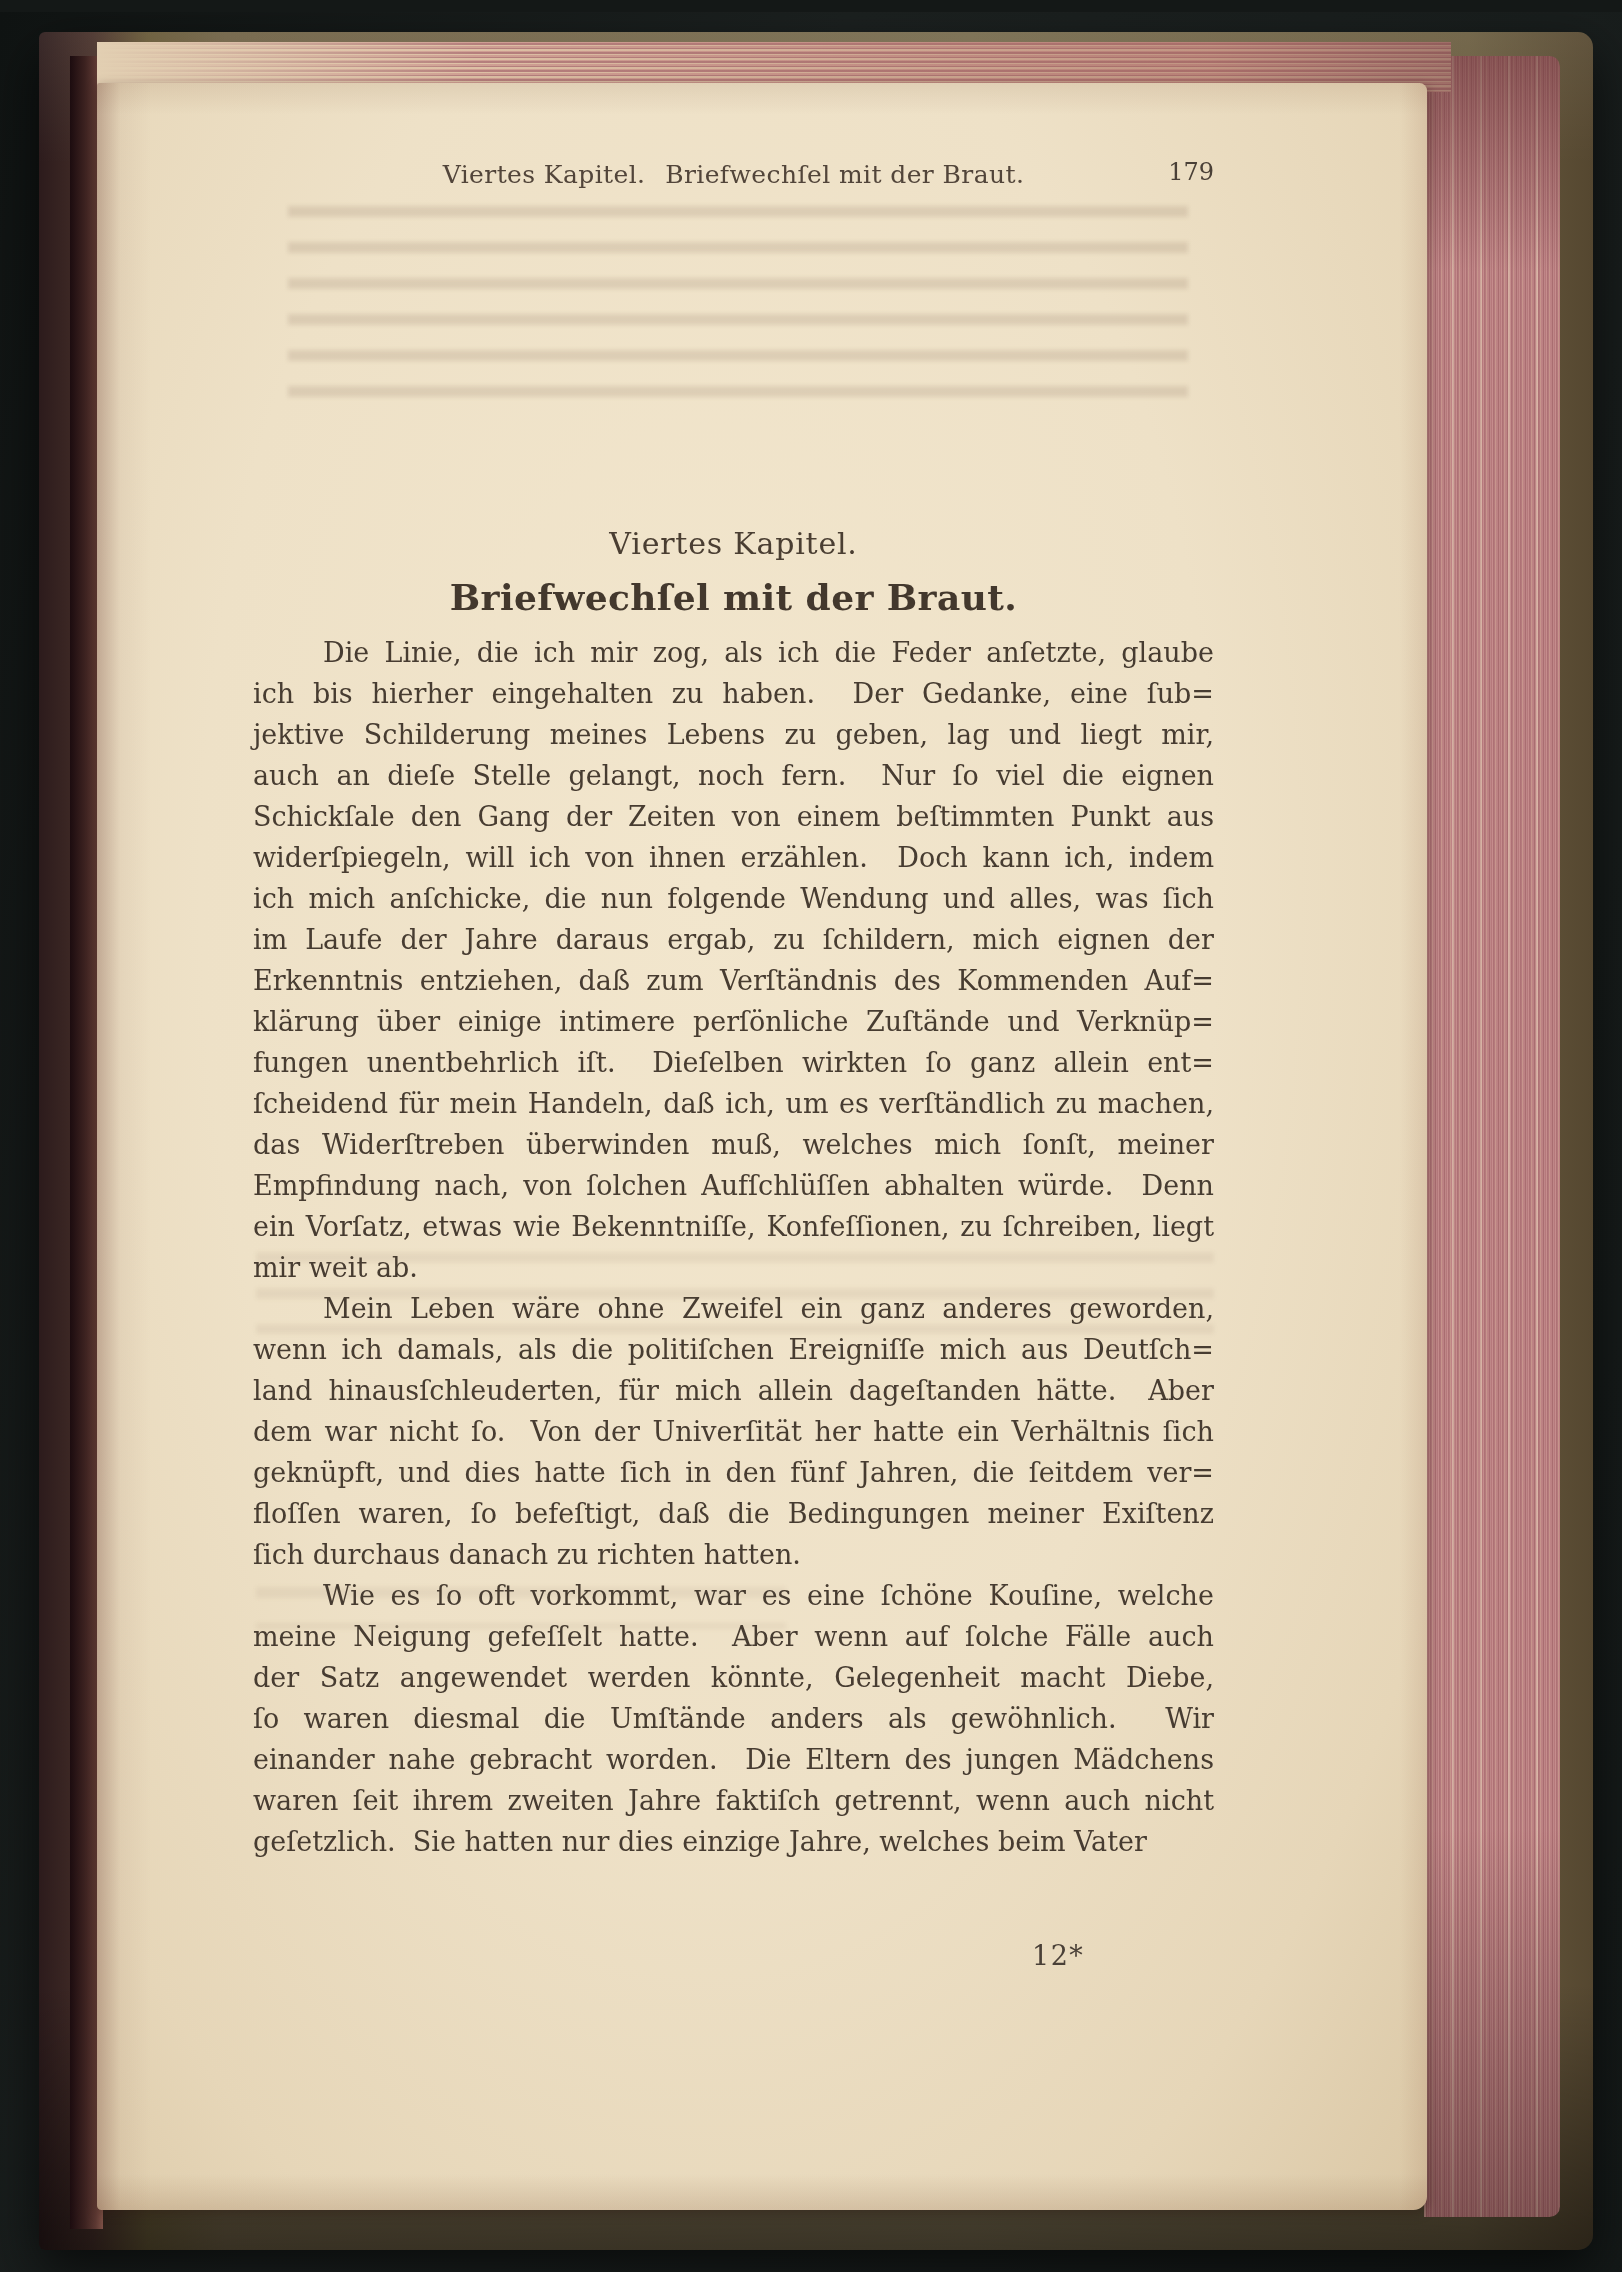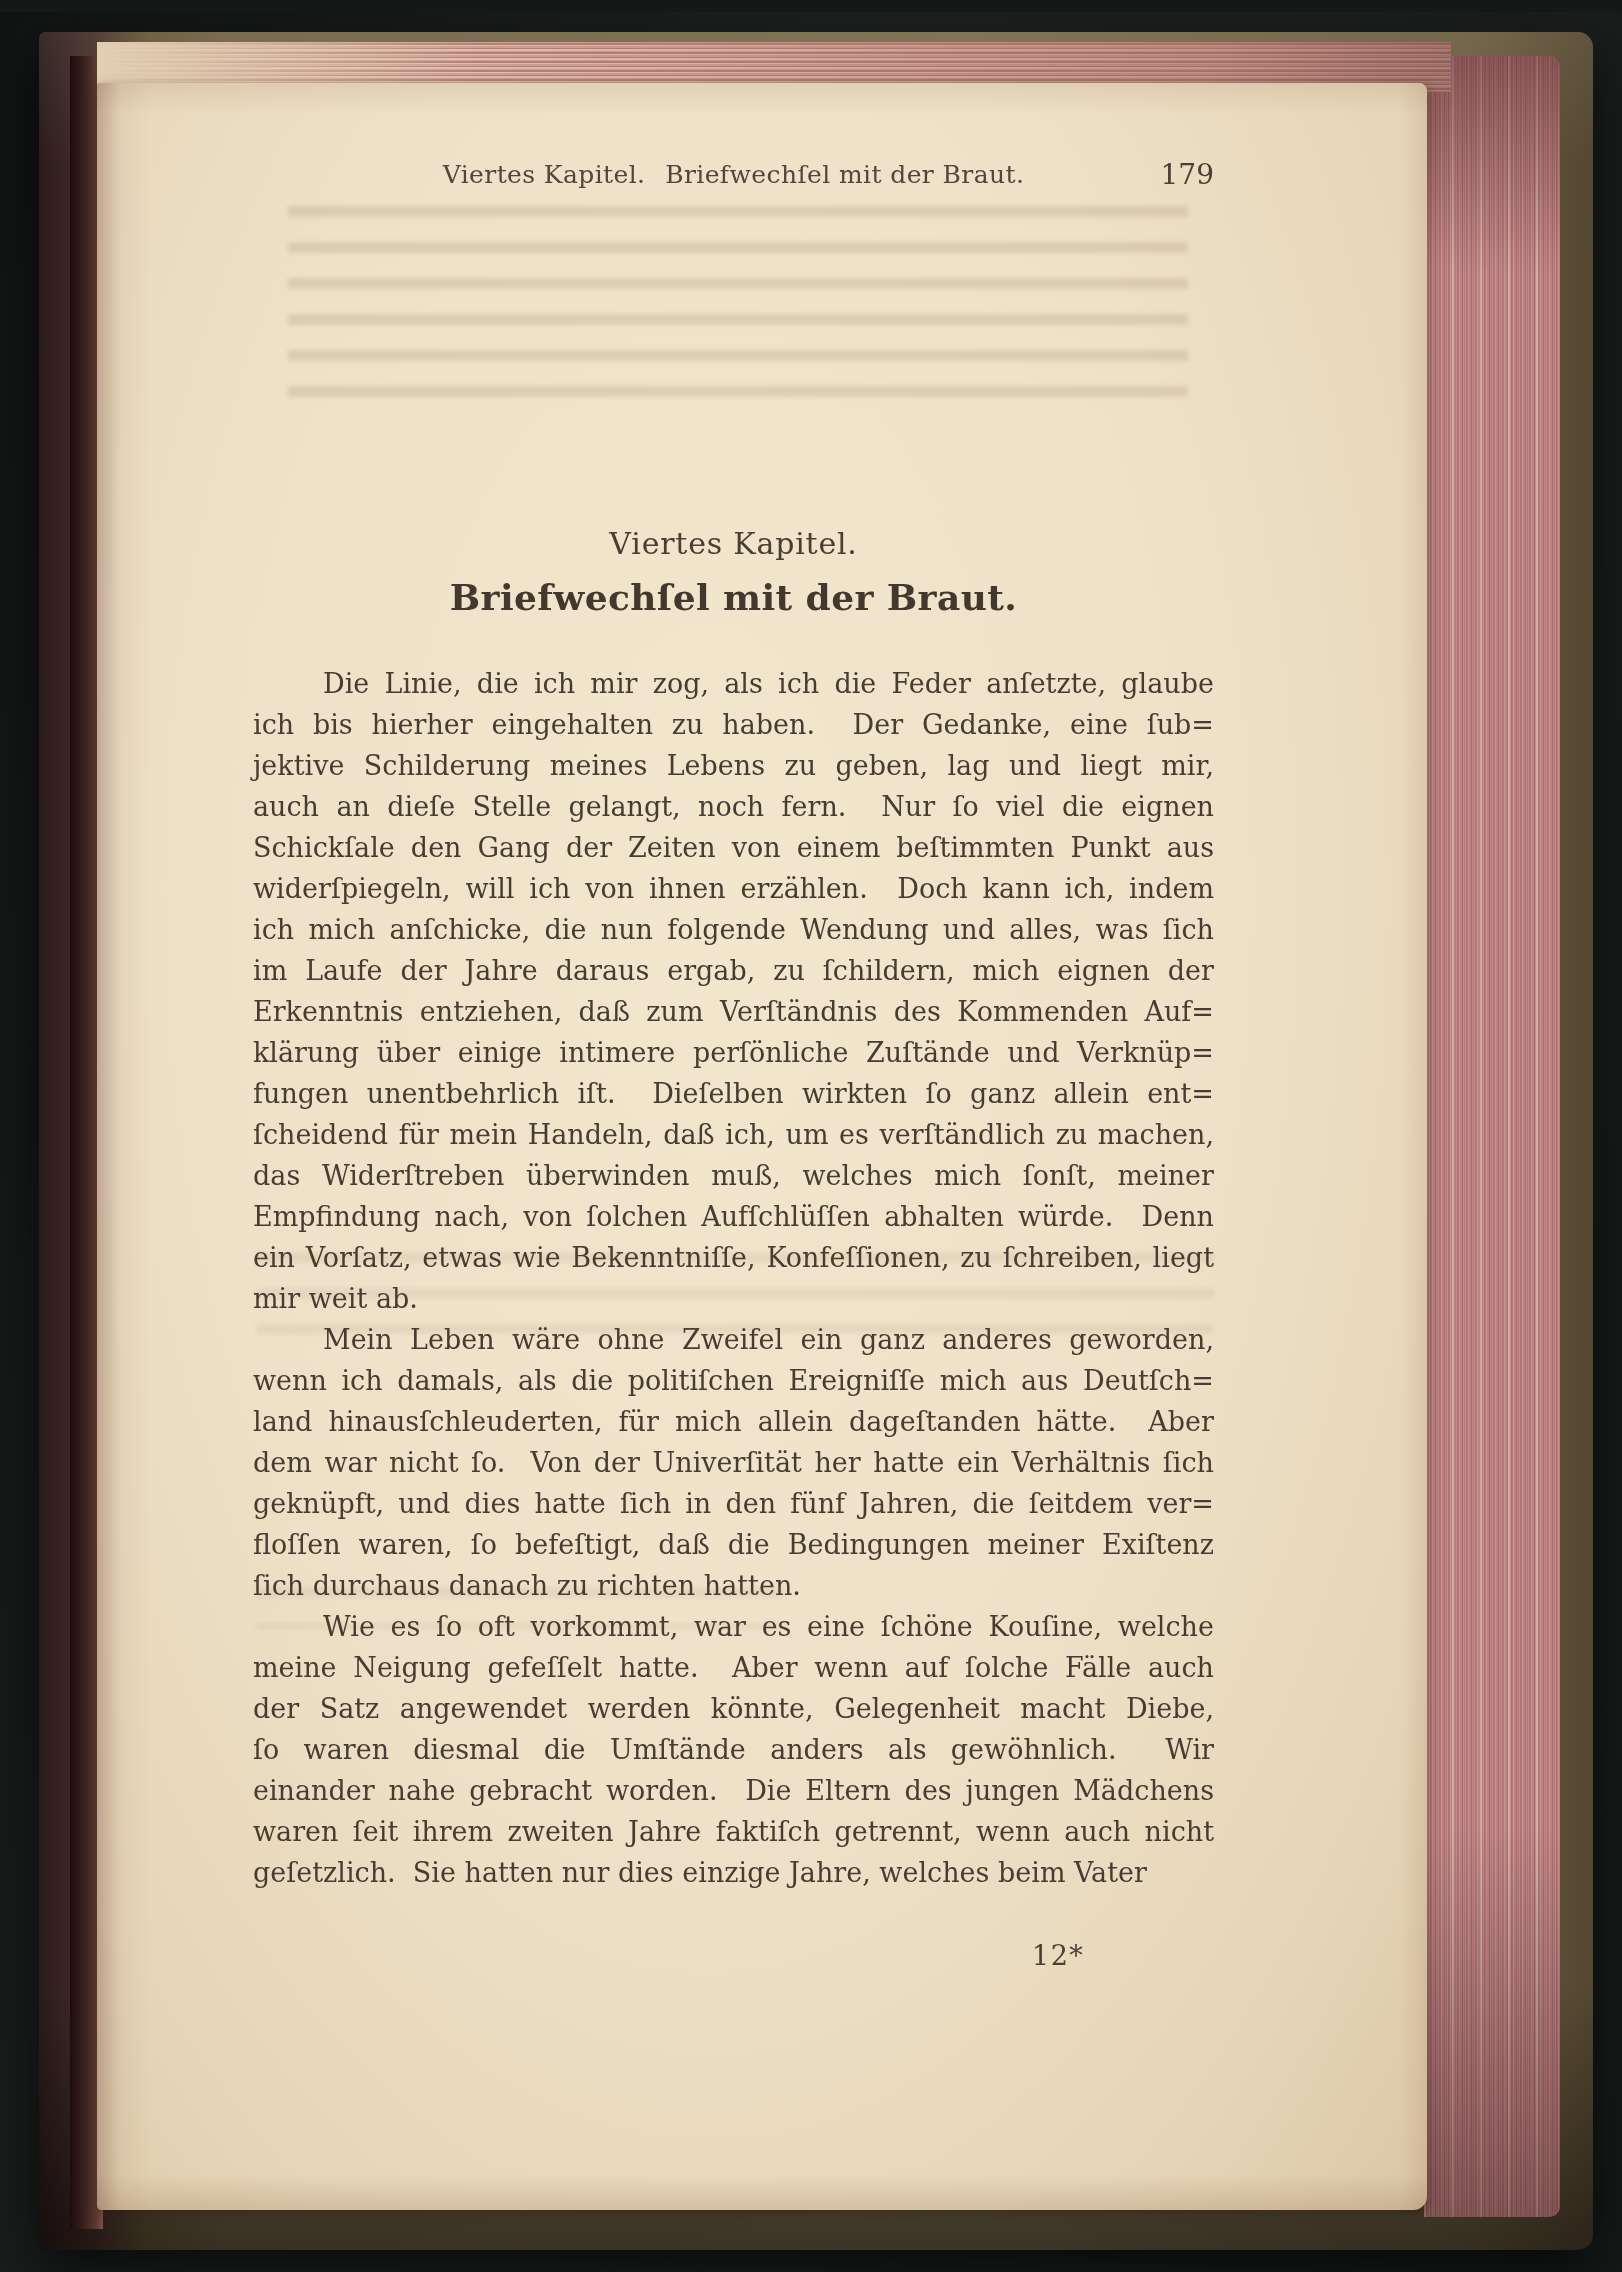--- a/index.html
+++ b/index.html
@@ -62,32 +62,32 @@
   .ghost.g2{top:1169px;left:159px;width:958px;height:82px;opacity:.55;}
   .ghost.g3{top:1504px;left:159px;width:530px;height:42px;opacity:.5;}
   
   .running-head{
     position:absolute;top:77px;left:156px;width:961px;
     display:flex;justify-content:center;gap:19.7px;
     font-size:25px;color:#52453a;letter-spacing:0.4px;white-space:nowrap;
   }
   .page-number{
     position:absolute;top:75px;left:156px;width:961px;
-    text-align:right;font-size:28px;color:#4a4037;
+    text-align:right;font-size:24px;color:#4a4037;
   }
   .chapter-heading{
     position:absolute;top:443px;left:156px;width:961px;margin:0;
     text-align:center;font-size:30px;font-weight:normal;color:#4a3e32;letter-spacing:0.8px;
   }
   .chapter-subheading{
     position:absolute;top:493px;left:156px;width:961px;margin:0;
     text-align:center;font-size:36px;font-weight:bold;color:#43382d;letter-spacing:0.4px;
   }
   .body-text{
-    position:absolute;top:580px;left:156px;width:961px;
+    position:absolute;top:549px;left:156px;width:961px;
     font-size:27px;line-height:41px;color:#473c31;
   }
   .line{
     white-space:pre-wrap;
     text-align:justify;
     text-align-last:justify;
   }
   .line.indent{text-indent:70px;}
   .line.para-end{text-align-last:left;}
   .signature{

